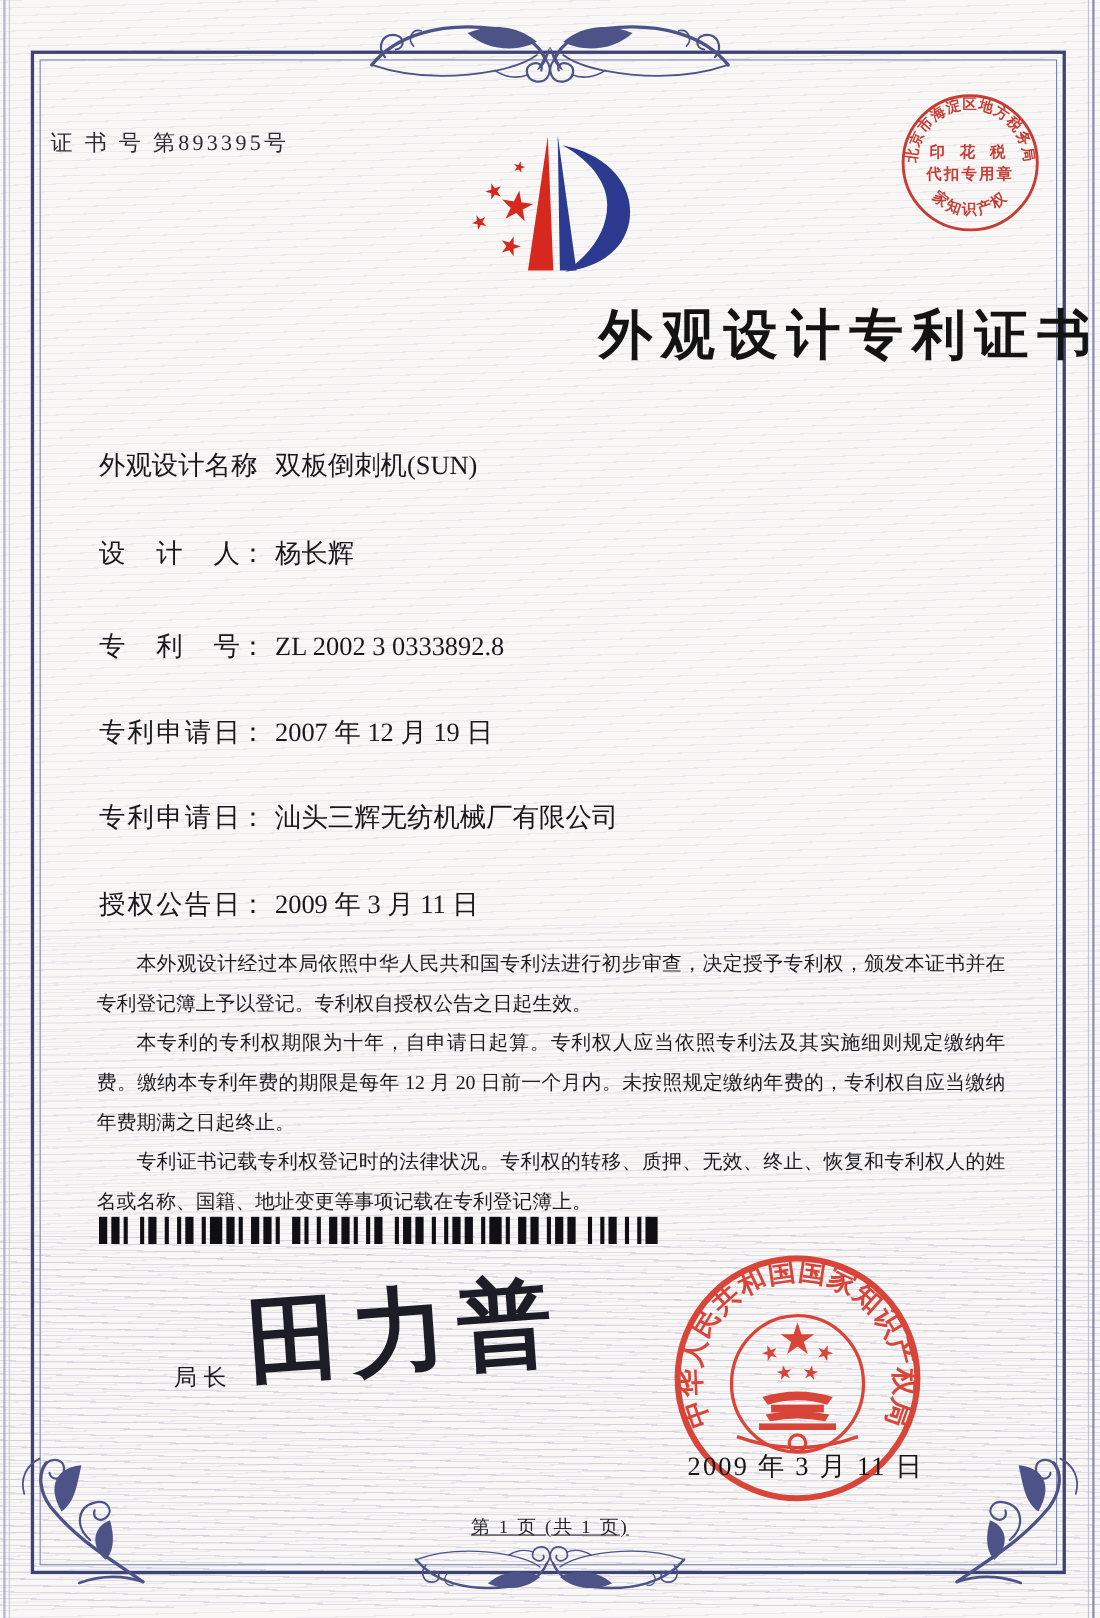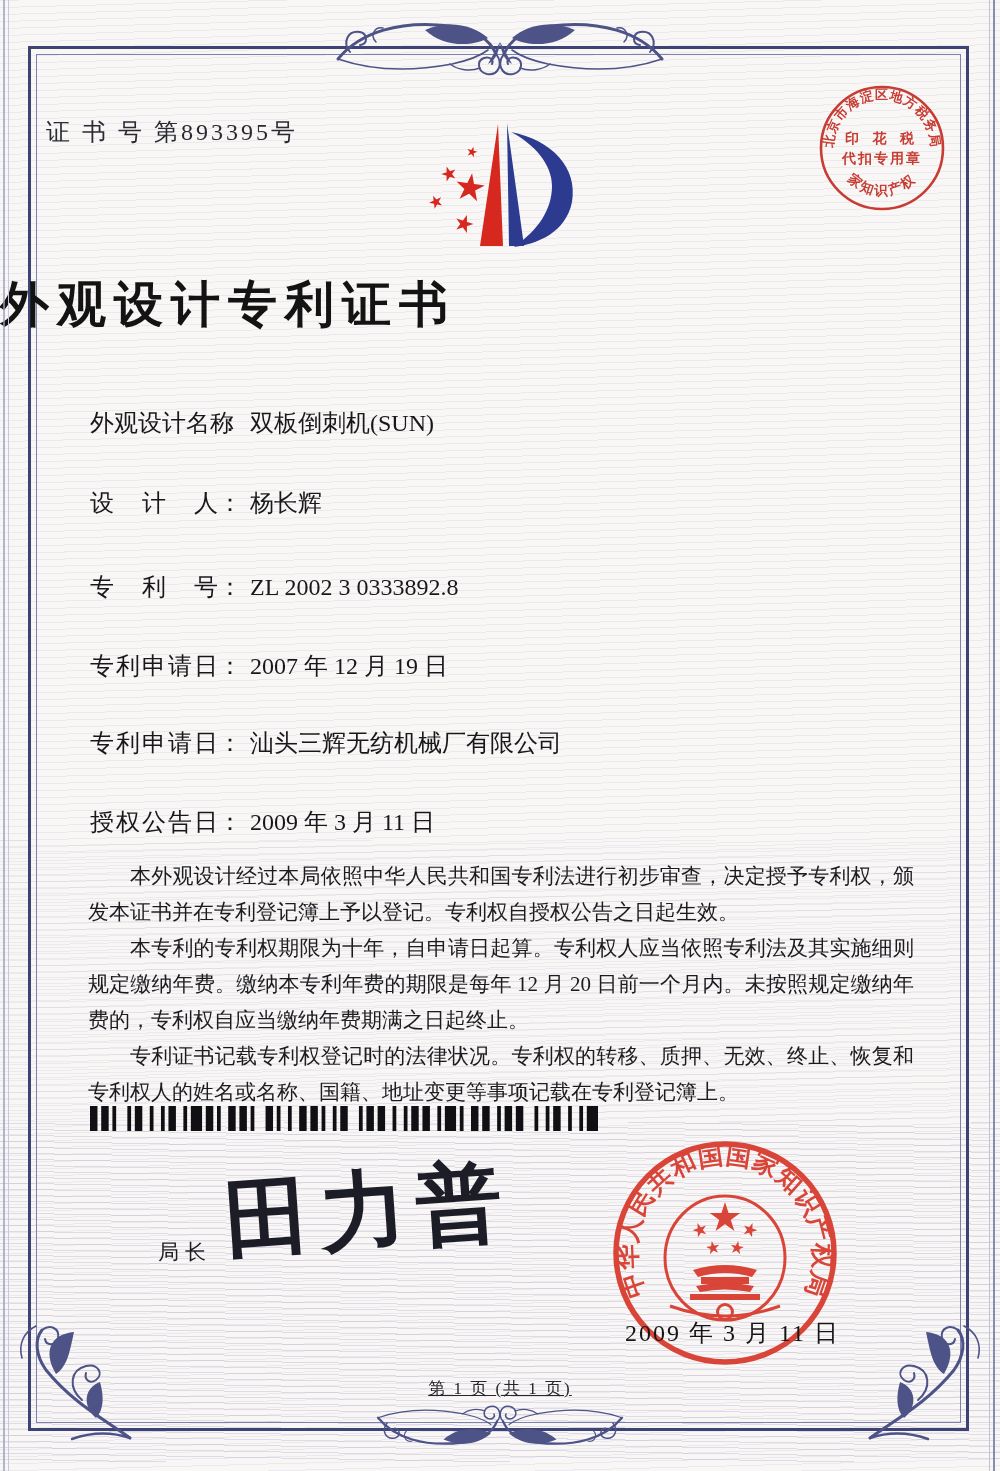--- a/index.html
+++ b/index.html
@@ -19,32 +19,32 @@
   .edge-l2{position:absolute;left:8px;top:0;bottom:0;width:1px;background:#c5c8da;z-index:6;}
   .edge-r1{position:absolute;left:993px;top:0;bottom:0;width:2px;background:#6d739c;opacity:.8;z-index:6;}
   .edge-r2{position:absolute;left:989px;top:0;bottom:0;width:1px;background:#c0c3d6;z-index:6;}
 
   
   .frame-outer{position:absolute;left:28px;top:46px;width:941px;height:1385px;border:3px solid #3e4376;box-sizing:border-box;z-index:1;}
   .frame-inner{position:absolute;left:36px;top:54px;width:925px;height:1369px;border:1px solid #7d82ad;box-sizing:border-box;z-index:1;}
 
   .ornament{position:absolute;z-index:2;}
 
-  .cert-no{position:absolute;left:46px;top:116px;font-size:24px;letter-spacing:3px;color:#2a2a33;z-index:3;}
-
-  .title{position:absolute;left:0;right:0;top:272px;text-align:left;font-size:49px;font-weight:900;
+  .cert-no{position:absolute;left:46px;top:116px;font-size:20px;letter-spacing:3px;color:#2a2a33;z-index:3;}
+
+  .title{position:absolute;left:0;right:0;top:272px;text-align:right;font-size:49px;font-weight:900;
     letter-spacing:8px;color:#131313;z-index:3;}
 
   .field{position:absolute;left:90px;font-size:24px;color:#18181c;z-index:3;white-space:nowrap;}
   .field .lab{display:inline-block;width:128px;text-align:justify;text-align-last:justify;}
   .field .col{display:inline-block;margin-right:8px;}
   .f1{top:407px}.f2{top:487px}.f3{top:571px}.f4{top:650px}.f5{top:727px}.f6{top:806px}
 
   .body-text{position:absolute;left:88px;top:858px;width:826px;z-index:3;color:#1c1c20;
-    font-size:21px;line-height:36px;text-align:justify;}
+    font-size:18px;line-height:36px;text-align:justify;}
   .body-text p{margin:0;text-indent:2em;}
 
   .barcode{position:absolute;left:90px;top:1106px;width:508px;height:25px;z-index:3;fill:#101014;}
 
   .sig-title{position:absolute;left:158px;top:1238px;font-size:21px;letter-spacing:6px;color:#1b1b22;z-index:3;}
   .sig-name{position:absolute;left:224px;top:1168px;font-size:86px;line-height:1;color:#1d1d28;z-index:3;
     letter-spacing:10px;font-weight:600;transform:rotate(-4deg);}
 
   .stamp{position:absolute;z-index:4;}
   .tax-stamp{left:813px;top:79px;width:138px;height:138px;opacity:.95;}

